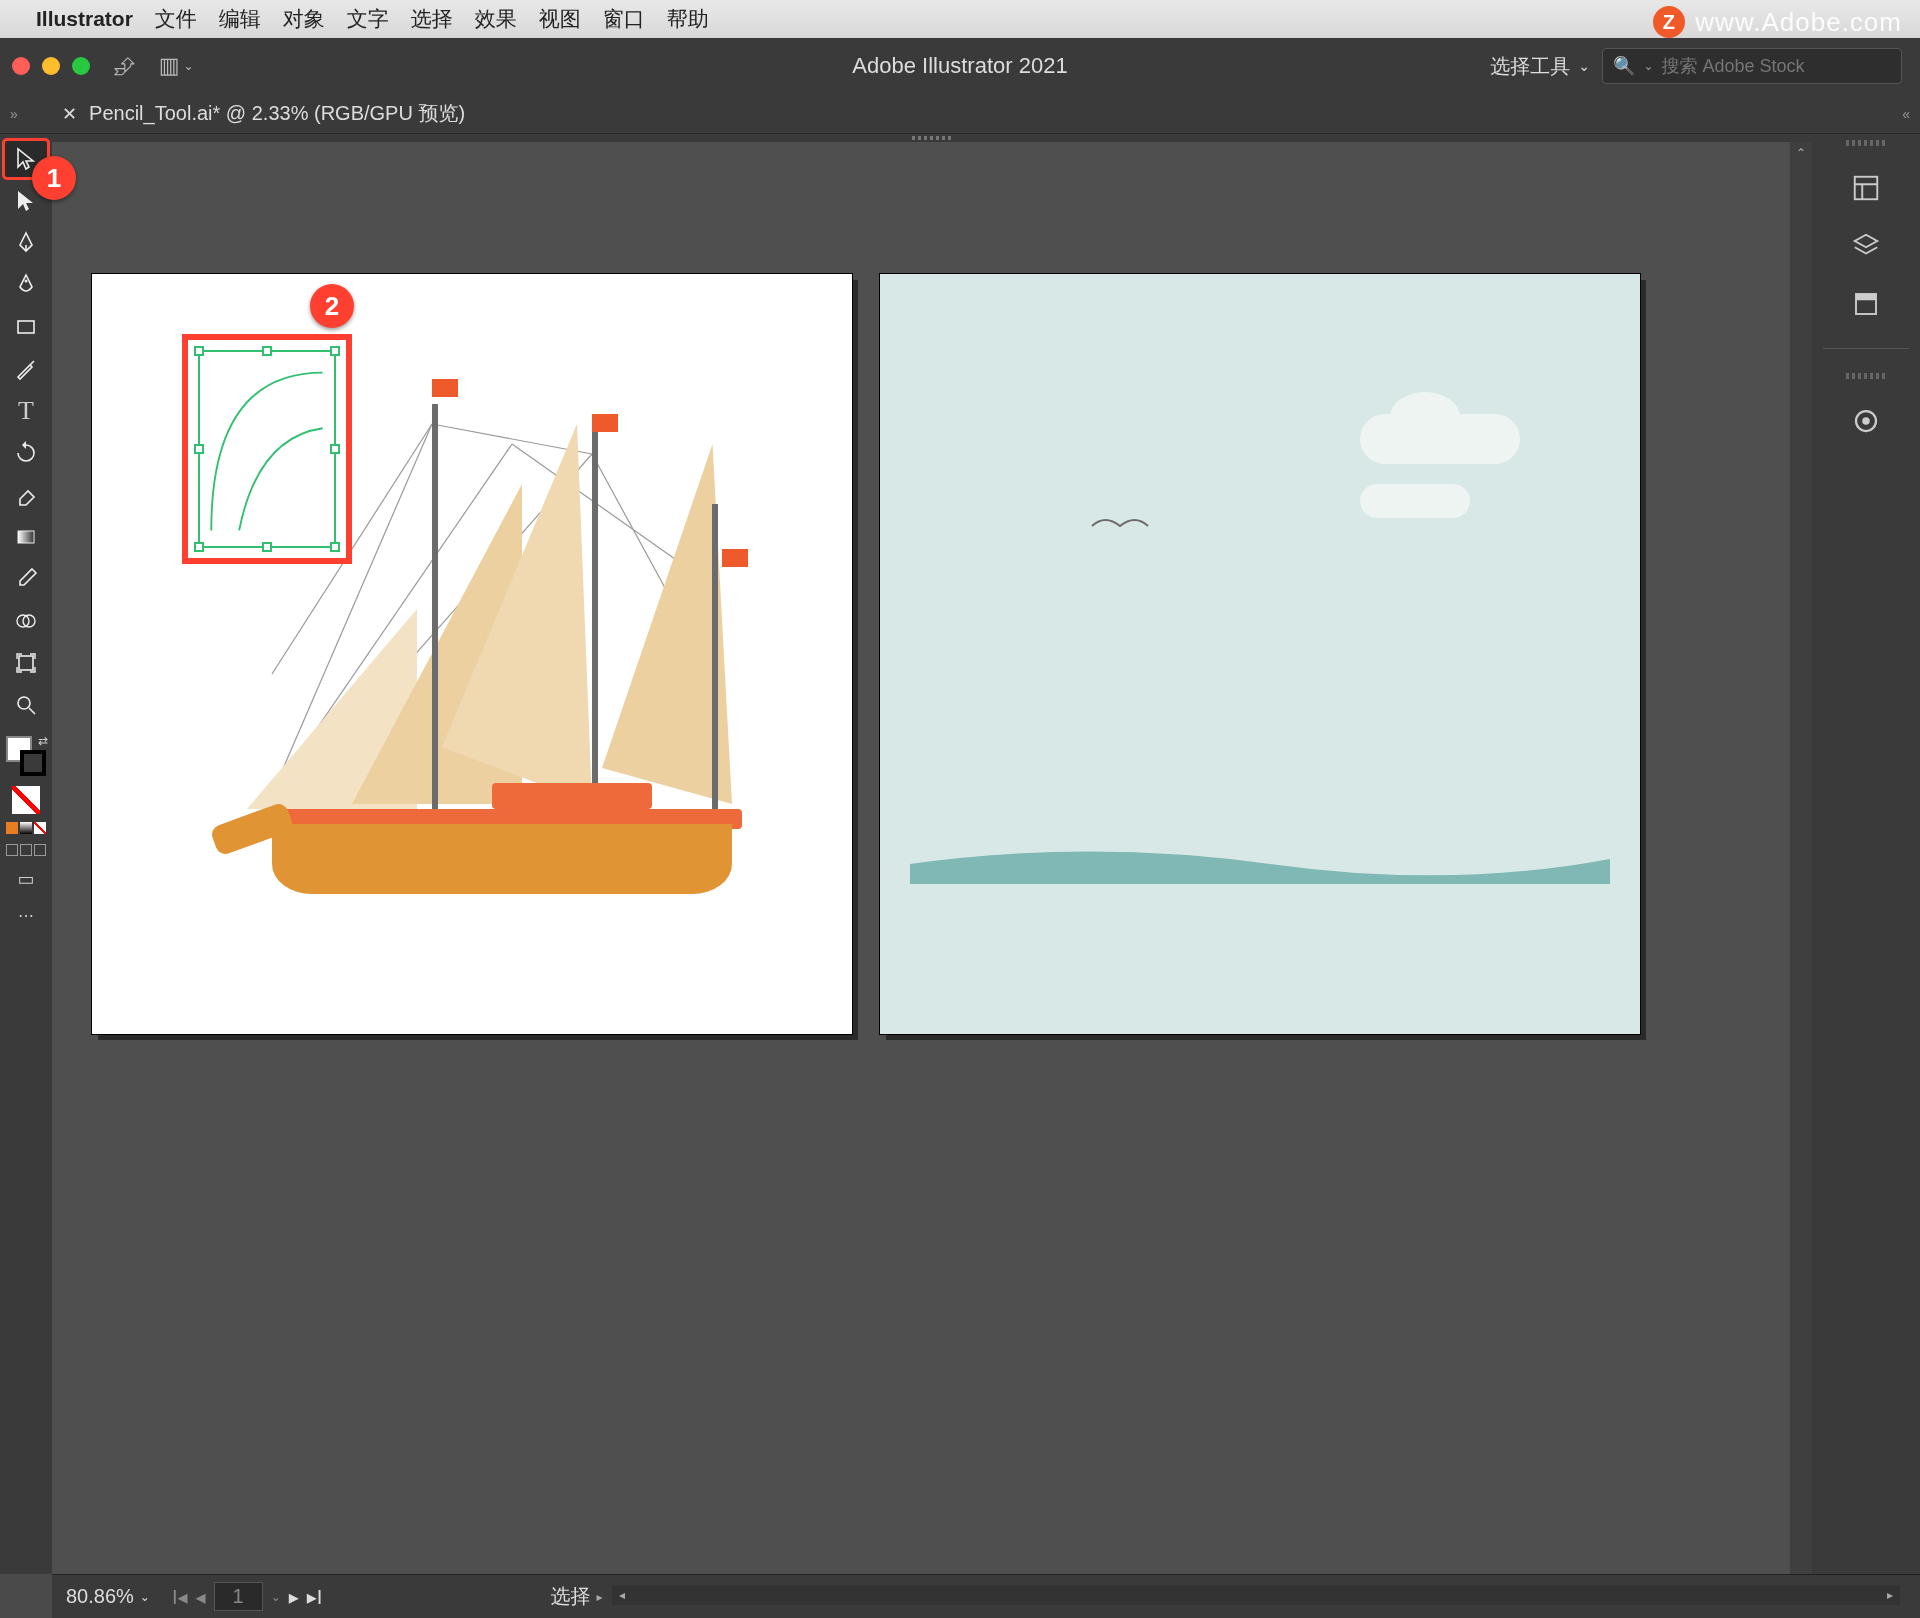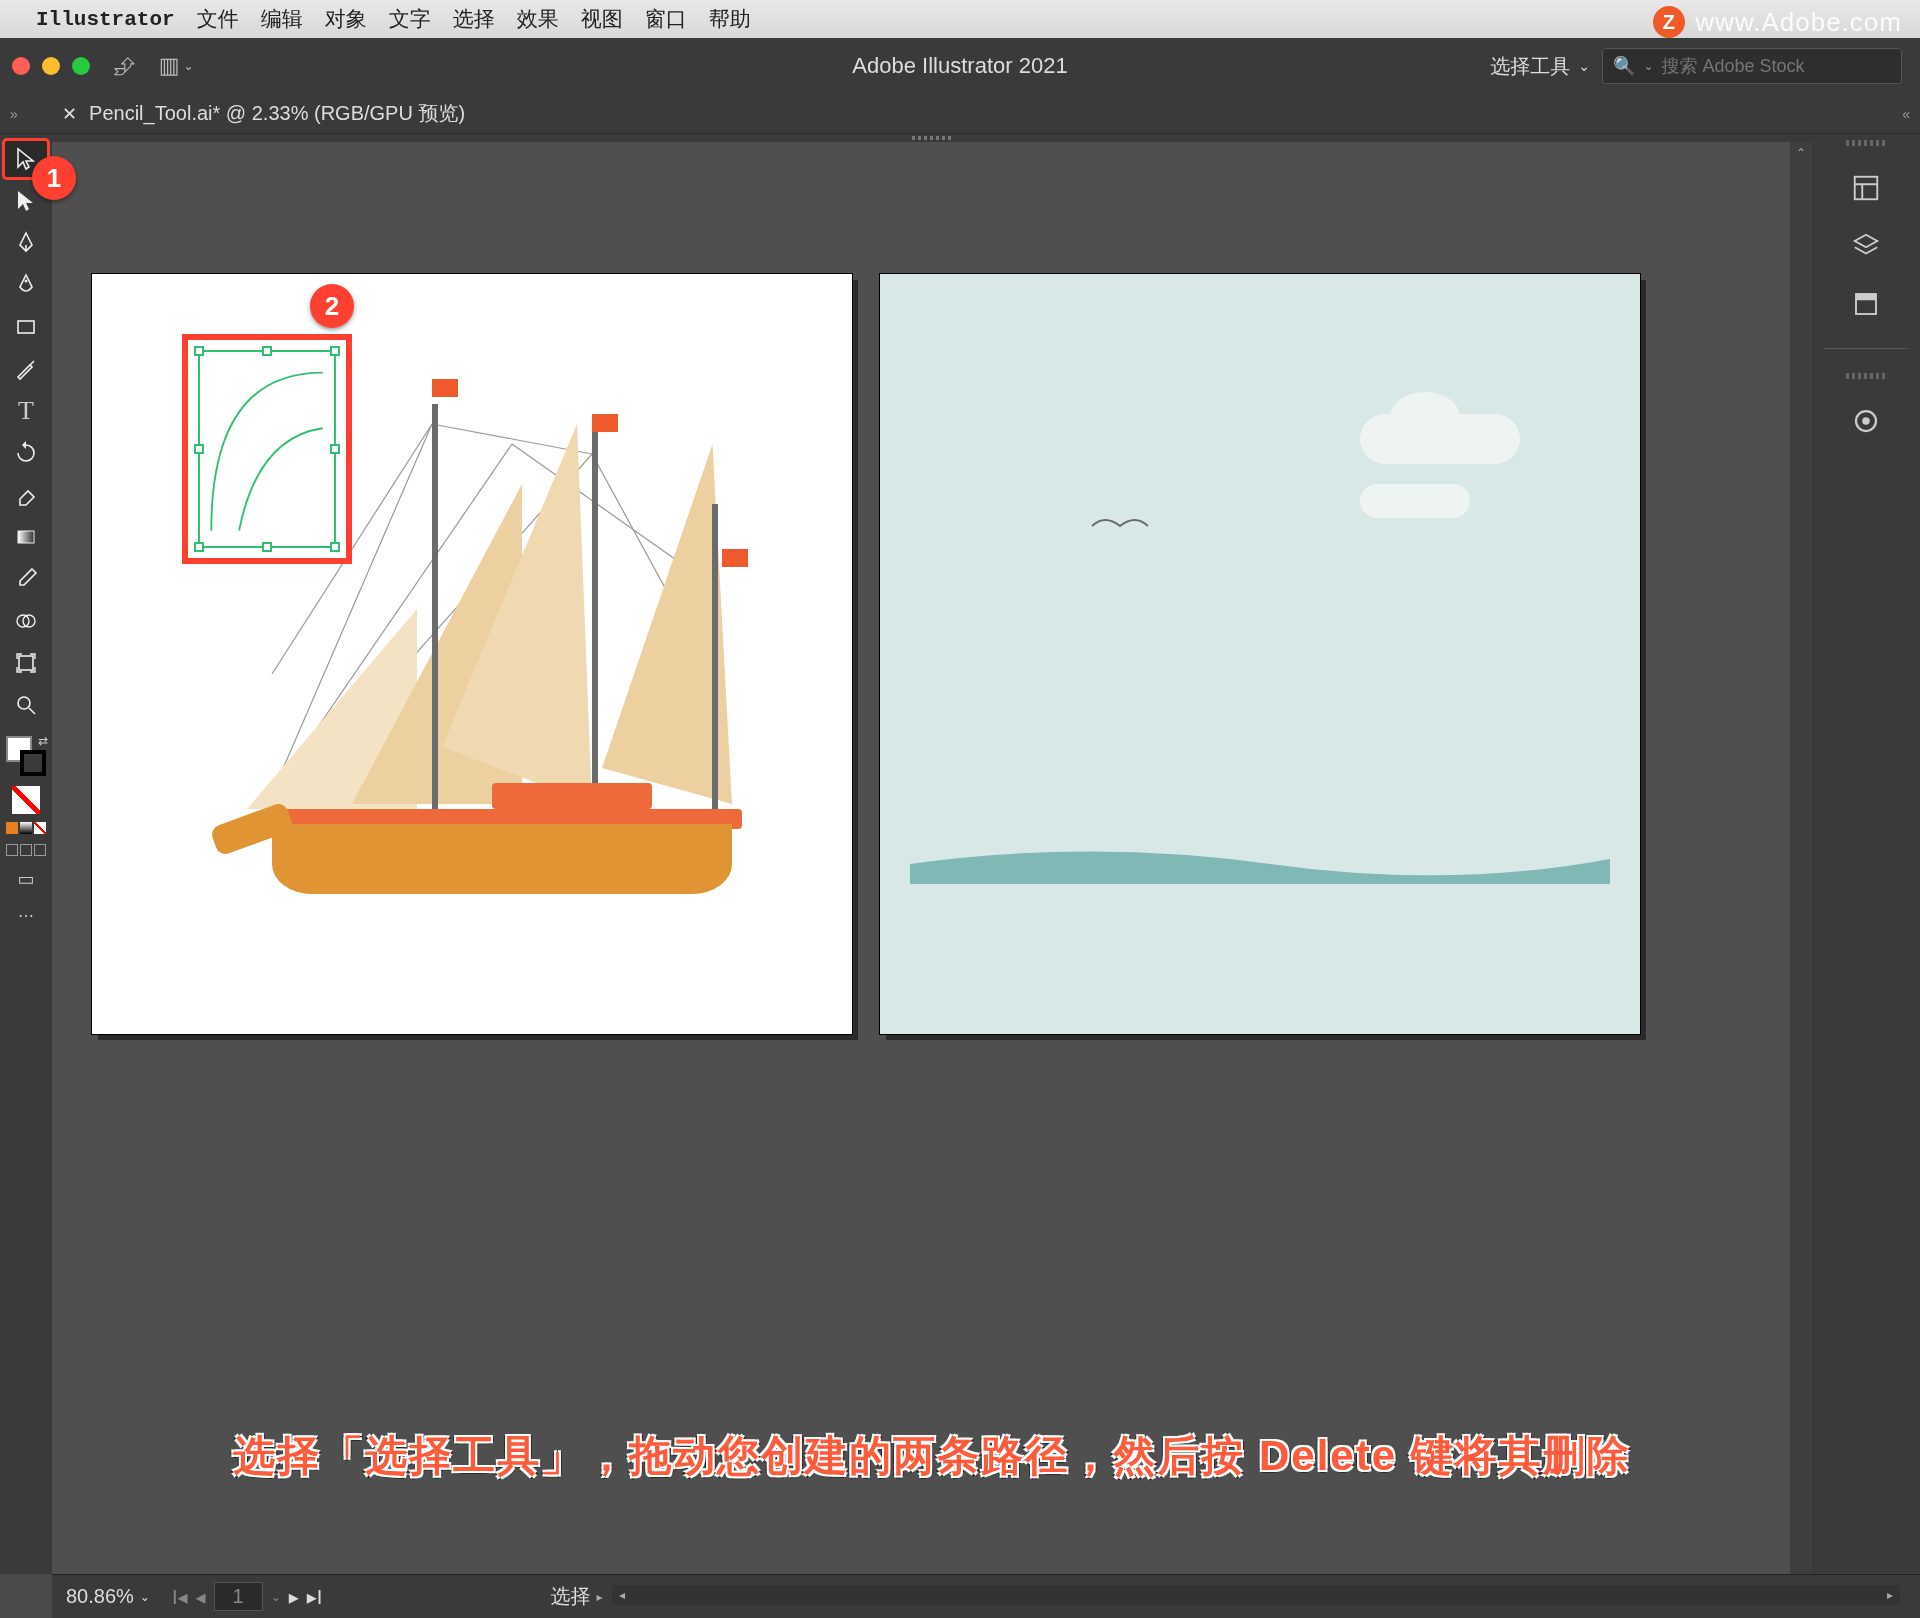--- a/index.html
+++ b/index.html
@@ -1,21 +1,21 @@
 <!DOCTYPE html>
 <html><head>
 <meta charset="utf-8">
 <style>
 * { margin: 0; padding: 0; box-sizing: border-box; font-family: -apple-system, "Helvetica Neue", Arial, sans-serif; }
 body { width: 1920px; height: 1618px; background: #4a4a4a; overflow: hidden; position: relative; }
 
 
 .mac-menubar { height: 38px; background: linear-gradient(#e8e8e8,#d8d8d8); display: flex; align-items: center; padding: 0 14px; gap: 22px; font-size: 21px; color: #222; }
 .mac-menubar .apple { font-size: 24px; }
-.mac-menubar .app-name { font-weight: 700; font-family: Liberation Mono, monospace; }
+.mac-menubar .app-name { font-weight: 700; }
 .mac-menubar .menuitem { cursor: default; }
 .mac-watermark { position: absolute; right: 18px; top: 6px; color: rgba(255,255,255,.9); font-size: 26px; letter-spacing: 1px; display:flex; align-items:center; gap:10px;}
 .mac-watermark .zcircle { width:32px;height:32px;border-radius:50%;background:#f05a28;color:#fff;display:flex;align-items:center;justify-content:center;font-weight:700;font-size:20px;}
 
 
 .app-titlebar { height: 56px; background: #3a3a3a; display: flex; align-items: center; padding: 0 12px; gap: 14px; }
 .traffic { display:flex; gap:12px; }
 .traffic span { width:18px;height:18px;border-radius:50%; }
 .traffic .red{background:#ff5f57;} .traffic .yel{background:#ffbd2e;} .traffic .grn{background:#28c840;}
 .app-titlebar .home-icon{ color:#bbb; font-size:26px; margin-left:10px;}
@@ -346,21 +346,20 @@
             </svg>
         </div>
         <div class="wave">
           <svg viewBox="0 0 700 40" preserveAspectRatio="none">
               <path d="M0 20 Q180 -5 360 20 T700 15 L700 40 L0 40 Z" fill="#7fb8b4"></path>
             </svg>
         </div>
       </div>
     </div>
 
-    <div class="instruction">选择「选择工具」，拖动您创建的两条路径，然后按 Delete 键将其删除</div>
   </div>
 
   <div class="right-panel">
     <div class="grip"></div>
     <div class="rp-ico">
       <svg width="30" height="30" viewBox="0 0 24 24">
           <rect x="3" y="3" width="18" height="18" fill="none" stroke="#ccc" stroke-width="1.5"></rect>
           <path d="M3 9 H21 M9 9 V21" stroke="#ccc" stroke-width="1.5"></path>
         </svg>
     </div>

